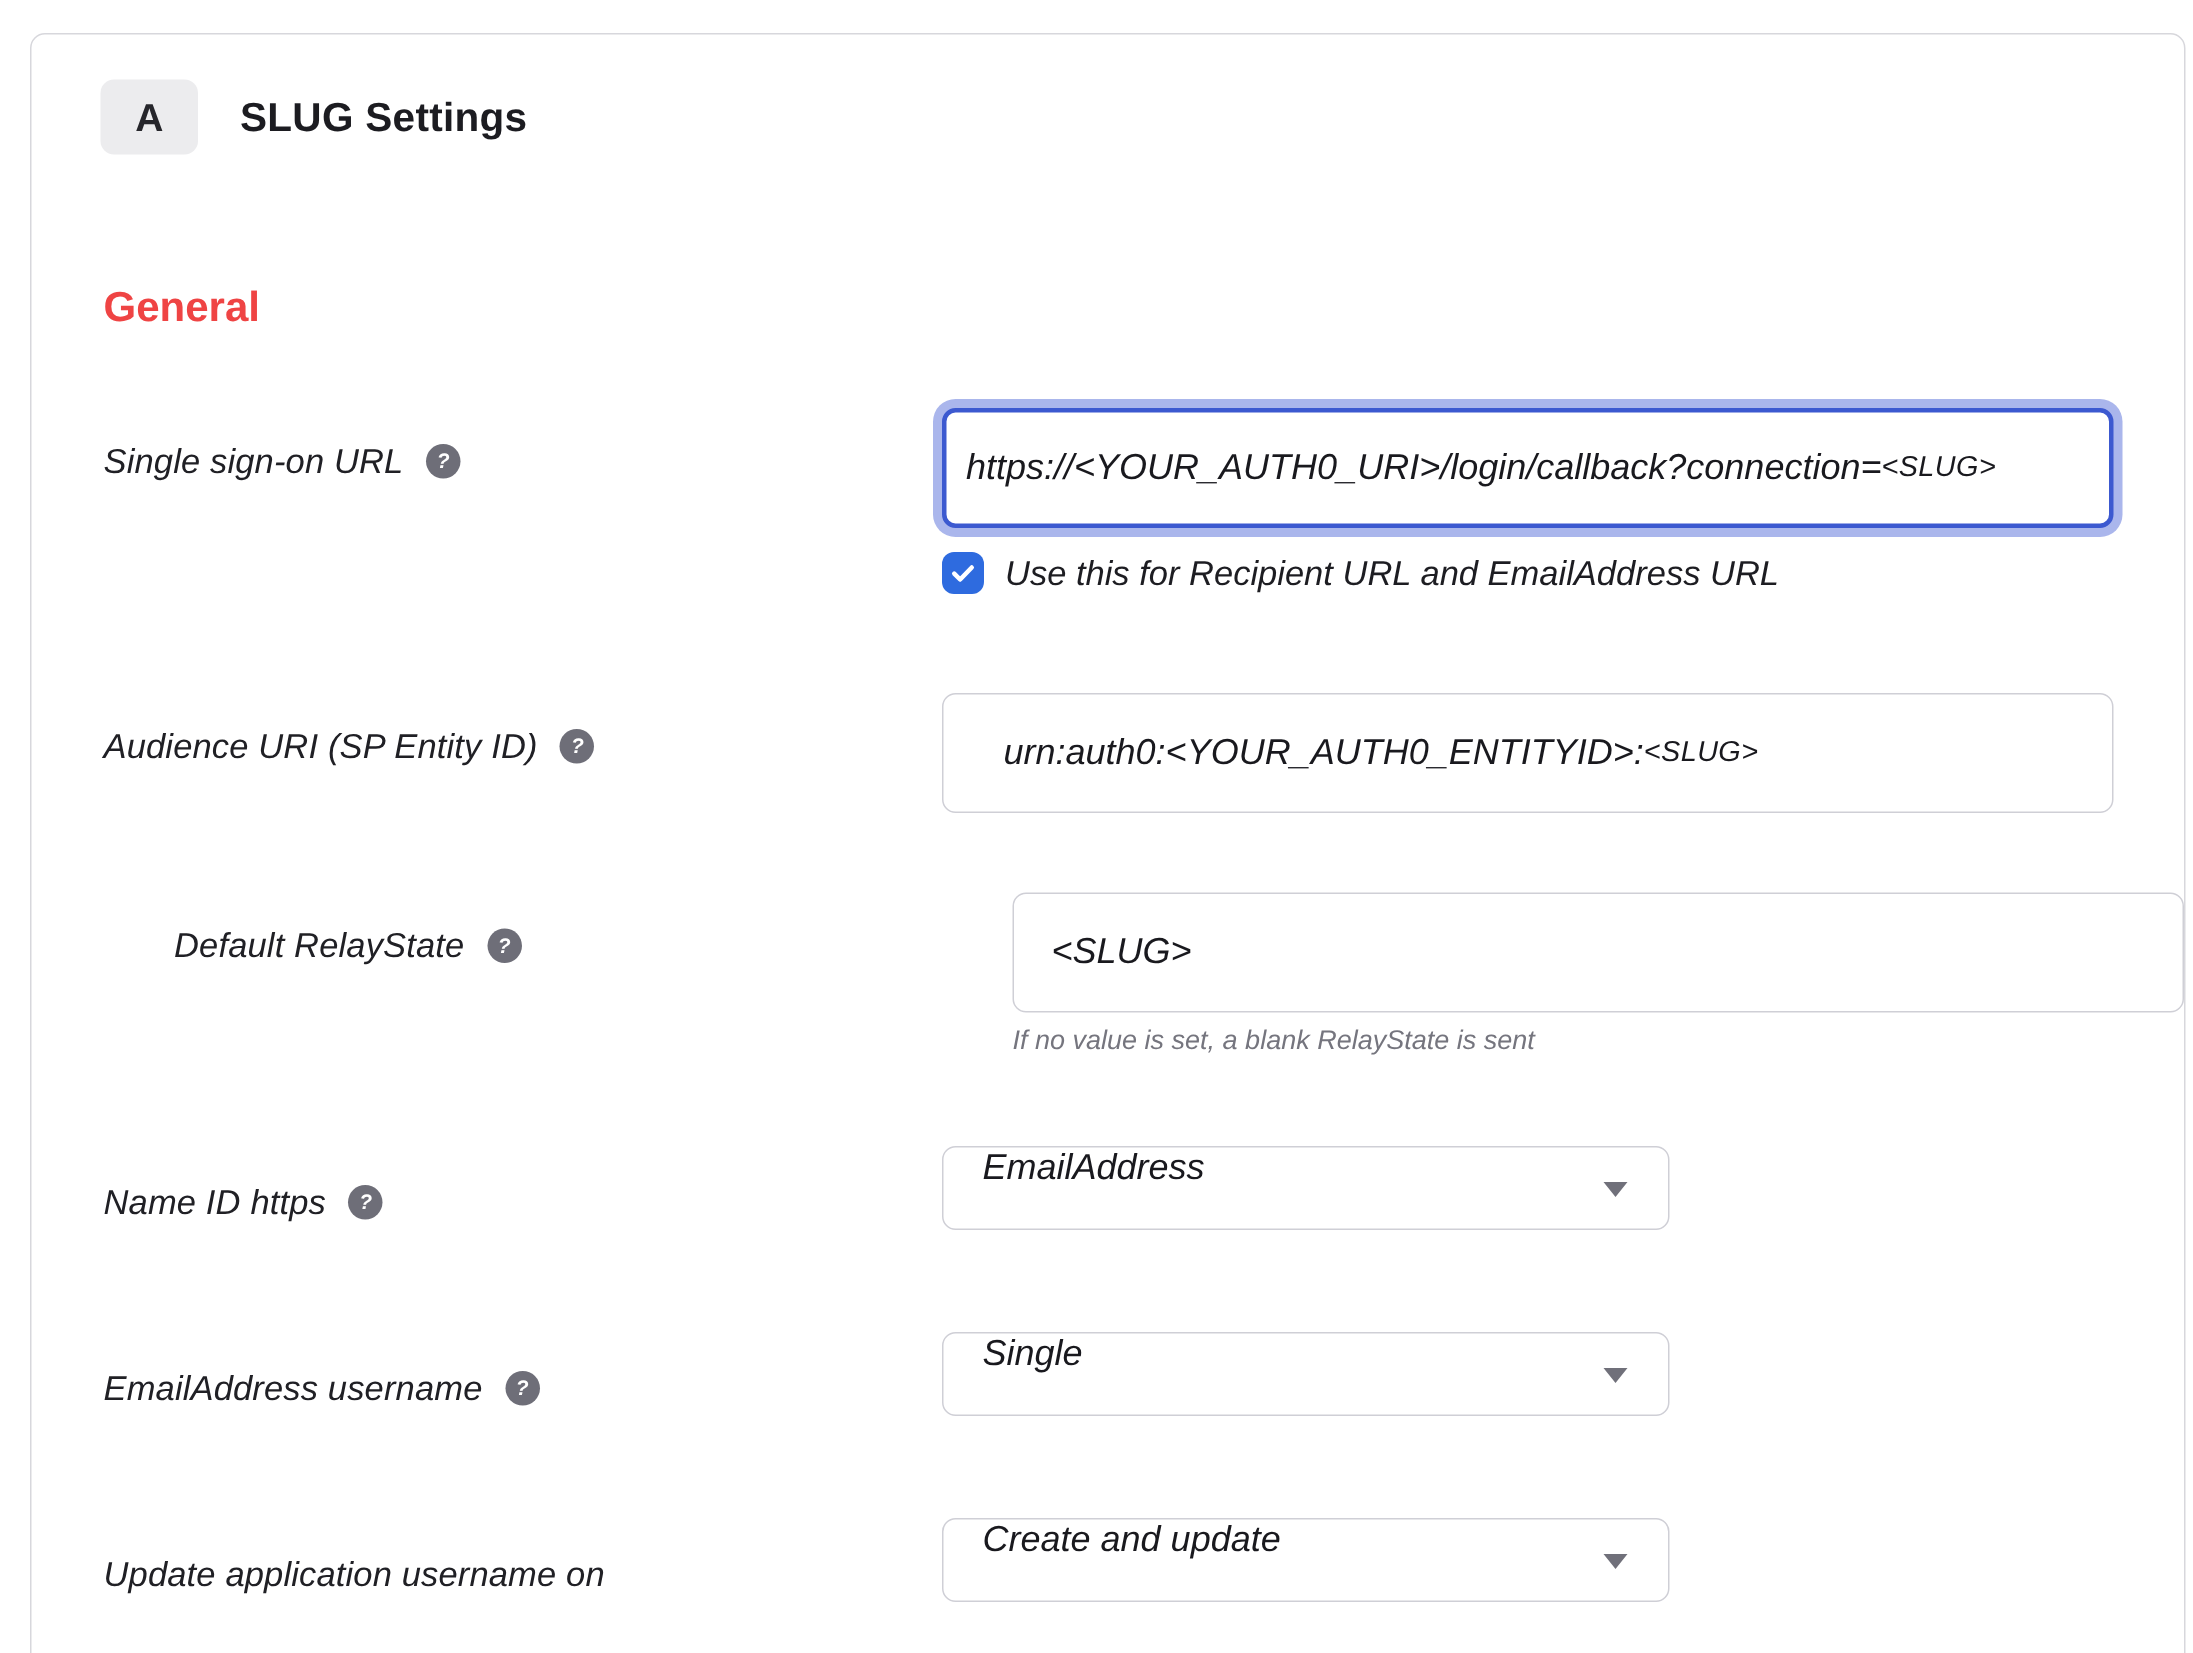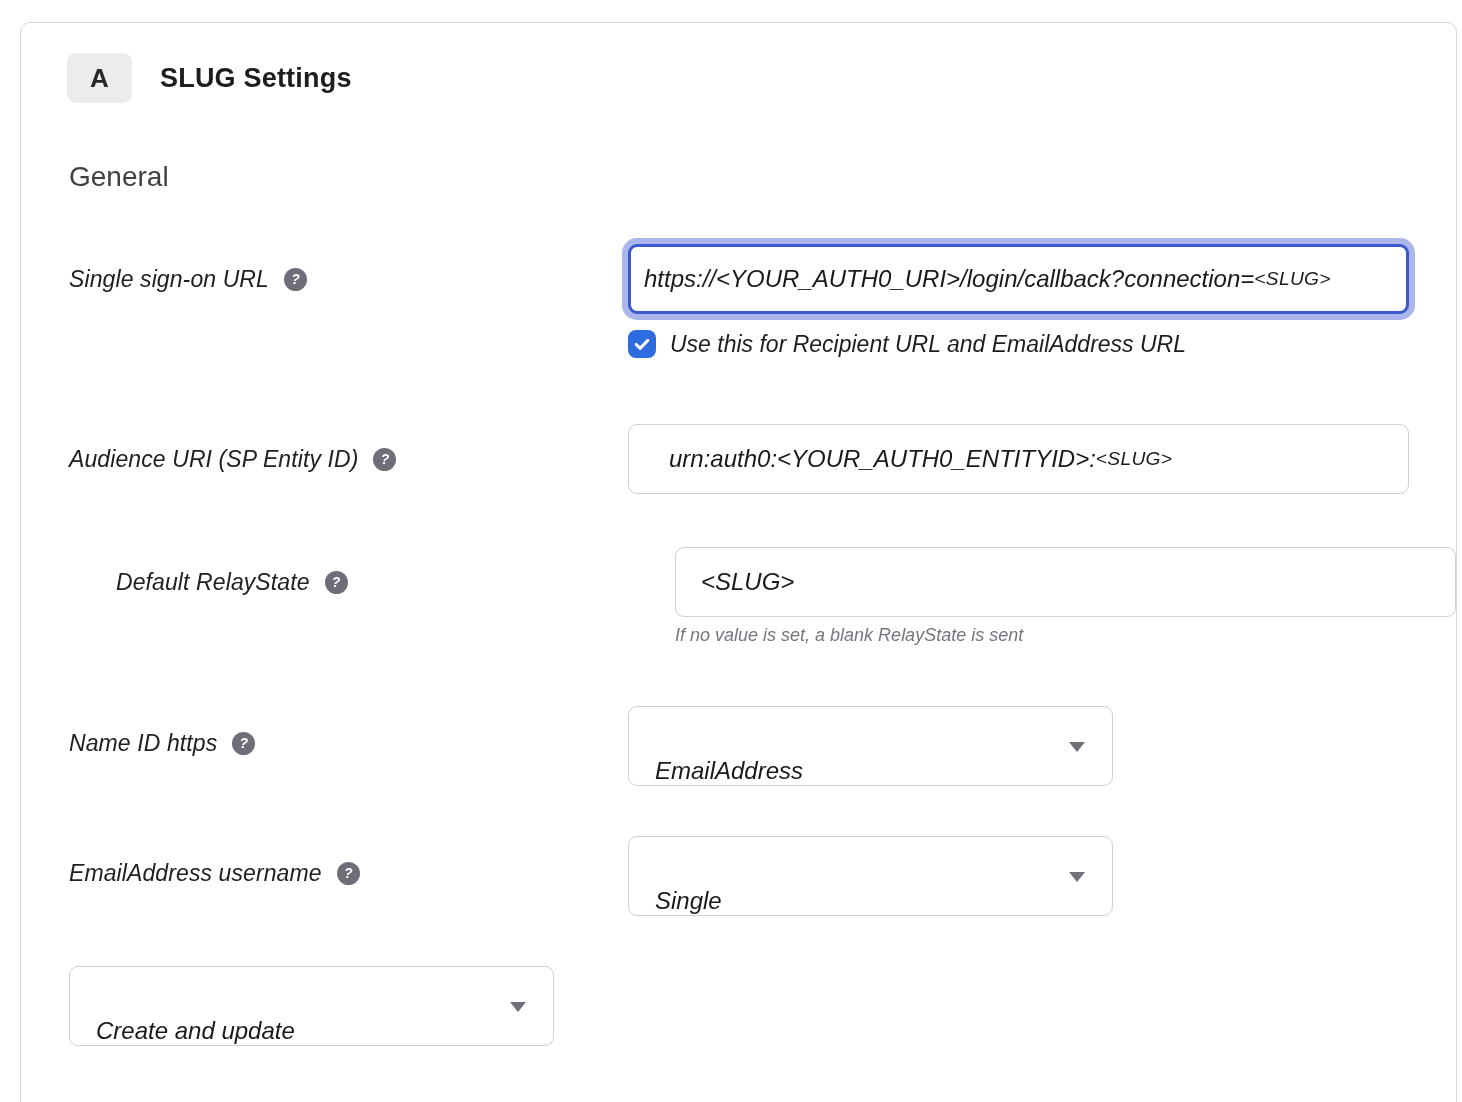--- a/index.html
+++ b/index.html
@@ -16,38 +16,38 @@
     padding: 0 0 0 48px;
   }
   .hdr-row { display: flex; align-items: center; margin-top: 30px; margin-left: -2px; }
   .badge {
     width: 65px; height: 50px; background: #ececee; border-radius: 9px;
     display: flex; align-items: center; justify-content: center;
     font-size: 26px; font-weight: bold; color: #26262b;
   }
   .card-title { margin-left: 28px; font-size: 27px; font-weight: bold; letter-spacing: 0.2px; color: #1c1c21; }
 
-  .section-title { margin-top: 58px; font-size: 28px; font-weight: normal; color: #404040; }
+  .section-title { margin-top: 86px; font-size: 28px; font-weight: bold; color: #ef4444; }
 
   
   .row { display: flex; align-items: flex-start; font-style: italic; }
   .lbl-col { width: 559px; flex: 0 0 559px; display: flex; align-items: center; }
   .lbl { font-size: 23px; color: #202025; letter-spacing: 0.1px; }
   .lbl-col.h70 { min-height: 70px; }
   .lbl-col.h74 { min-height: 74px; }
   .help {
     width: 23px; height: 23px; border-radius: 50%; background: #6e6e78;
     color: #ffffff; font-size: 14px; font-weight: bold;
     display: inline-flex; align-items: center; justify-content: center;
     margin-left: 15px; flex: 0 0 auto; cursor: default;
   }
   .field-col { display: flex; flex-direction: column; }
 
   .tinput {
-    width: 781px; height: 70px; background: #ffffff;
+    width: 781px; height: 80px; background: #ffffff;
     border: 1px solid #cfcfd6; border-radius: 9px;
     display: flex; align-items: center;
     font-size: 24px; color: #19191e; white-space: nowrap; overflow: hidden;
   }
   .tinput.focused {
     border: 3px solid #3c59d0;
     box-shadow: 0 0 0 6px #aab6ec;
   }
   .slug { font-size: 0.8em; letter-spacing: 0.3px; }
   .pad14 { padding-left: 13px; }
@@ -59,23 +59,23 @@
     width: 28px; height: 28px; border-radius: 8px; background: #2e6bdf;
     display: flex; align-items: center; justify-content: center; flex: 0 0 auto;
     cursor: pointer;
   }
   .checkbox svg { width: 20px; height: 20px; display: block; }
   .check-lbl { margin-left: 14px; font-size: 23px; color: #1d1d22; }
 
   .helper { margin-top: 8px; font-size: 18px; color: #75757e; }
 
   .select {
-    position: relative; width: 485px; height: 80px; background: #ffffff;
+    position: relative; width: 485px; height: 56px; background: #ffffff;
     border: 1px solid #cfcfd6; border-radius: 9px;
-    display: flex; align-items: flex-end; padding-left: 26px;
+    display: flex; align-items: flex-start; padding-left: 26px;
     font-size: 24px; color: #19191e; cursor: pointer;
   }
   .caret {
     position: absolute; right: 27px; top: 50%; margin-top: -4px;
     width: 0; height: 0;
     border-left: 8px solid transparent; border-right: 8px solid transparent;
     border-top: 10px solid #70707a;
   }
 
   
@@ -165,20 +165,23 @@
     </div>
     <div class="field-col">
       <div class="select">
         <span>Single</span>
         <span class="caret"></span>
       </div>
     </div>
   </div>
 
   <div class="row row-updateuser">
+    <div class="lbl-col h74">
+      <span class="lbl">Update application username on</span>
+    </div>
     <div class="field-col">
       <div class="select">
         <span>Create and update</span>
         <span class="caret"></span>
       </div>
     </div>
   </div>
 
 </div>
 

